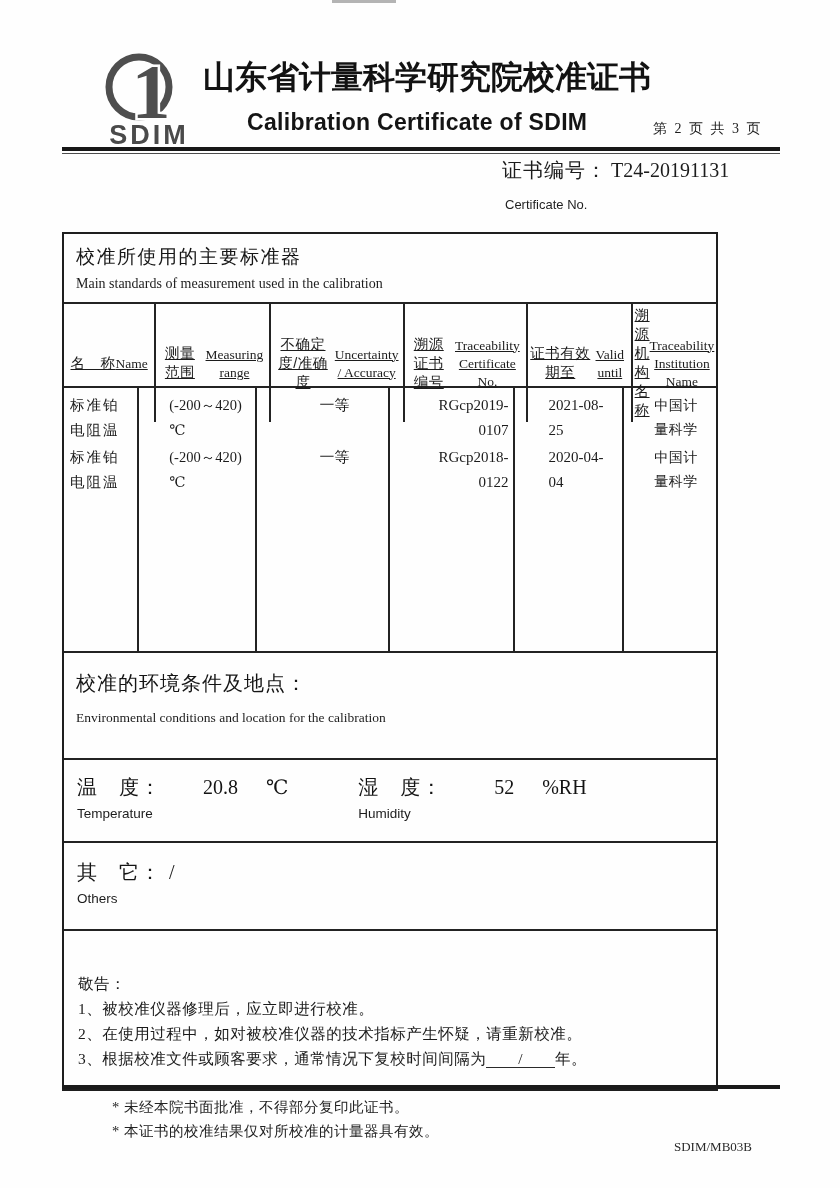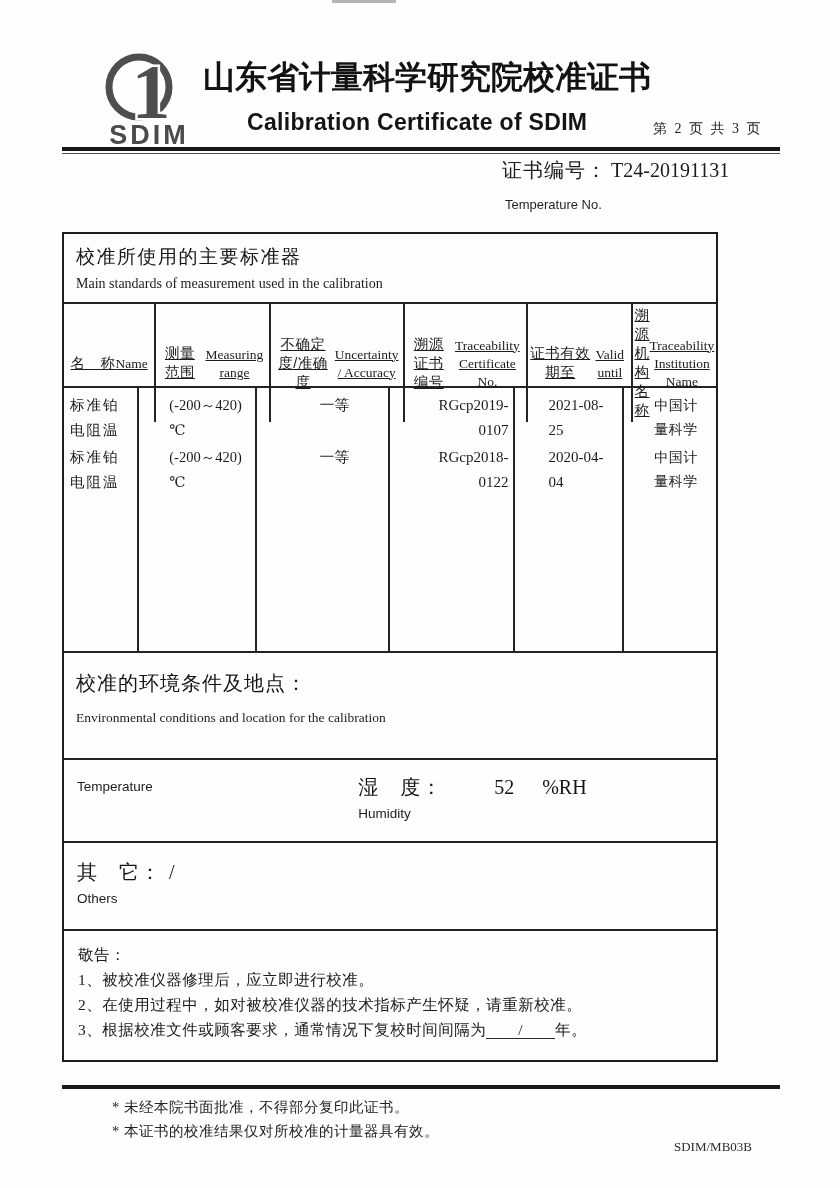--- a/index.html
+++ b/index.html
@@ -64,21 +64,21 @@
   .env-left { width:44%; }
   .env-right { flex:1; }
   .sec-temp { height:83px; }
   .sec-others { height:88px; padding-top:16px; }
   .env-line { font-size:20px; white-space:nowrap; color:#141414; }
   .env-line .zh { font-family:"Liberation Sans","DejaVu Sans",sans-serif; letter-spacing:1px; }
   .env-line .val { font-family:"Liberation Serif","DejaVu Serif",serif; }
   .env-sub { font-size:13.5px; margin-top:5px; }
   .ml-lg { margin-left:42px; } .ml-md { margin-left:28px; } .ml-xl { margin-left:52px; } .ml-sm { margin-left:8px; }
 
-  .sec-notice { height:129px; padding:11px 14px 0; }
+  .sec-notice { height:129px; padding:11px 14px 0;margin-top:29px; }
   .notice-line { font-size:15.5px; line-height:25px; letter-spacing:.5px; color:#1a1a1a; }
   .blank-underline { border-bottom:1px solid #2a2a2a; }
 
   
   .footer-rule { position:absolute; left:62px; top:1085px; width:718px; height:3.5px; background:#1a1a1a; }
   .footer-notes { position:absolute; left:112px; top:1096px; font-size:14.5px; line-height:23.5px; letter-spacing:.5px; color:#222; }
   .form-no { position:absolute; left:620px; top:1139px; width:132px; text-align:right; font-size:13px; color:#2a2a2a; }
 </style>
 </head>
 <body>
@@ -100,21 +100,21 @@
   <div class="page-info">第 2 页 共 3 页</div>
 
   <div class="header-rule">
     <div class="rule-thick"></div>
     <div class="rule-thin"></div>
   </div>
 
   <div class="cert-no">
     <span class="lbl">证书编号：</span><span class="val">T24-20191131</span>
   </div>
-  <div class="cert-no-sub sans">Temperature No.</div>
+  <div class="cert-no-sub sans">Certificate No.</div>
 
   <div class="main-table">
 
     <div class="sec sec-title">
       <div class="cn">校准所使用的主要标准器</div>
       <div class="en">Main standards of measurement used in the calibration</div>
     </div>
 
     <div class="sec sec-header grid6">
       <div class="hcell">
@@ -170,20 +170,23 @@
       </div>
     </div>
 
     <div class="sec sec-envtitle">
       <div class="cn">校准的环境条件及地点：</div>
       <div class="en">Environmental conditions and location for the calibration</div>
     </div>
 
     <div class="sec sec-temp env-row">
       <div class="env-left">
+        <div class="env-line">
+          <span class="zh">温　度：</span><span class="val ml-lg">20.8</span><span class="val ml-md">℃</span>
+        </div>
         <div class="env-sub sans">Temperature</div>
       </div>
       <div class="env-right">
         <div class="env-line">
           <span class="zh">湿　度：</span><span class="val ml-xl">52</span><span class="val ml-md">%RH</span>
         </div>
         <div class="env-sub sans">Humidity</div>
       </div>
     </div>
 

